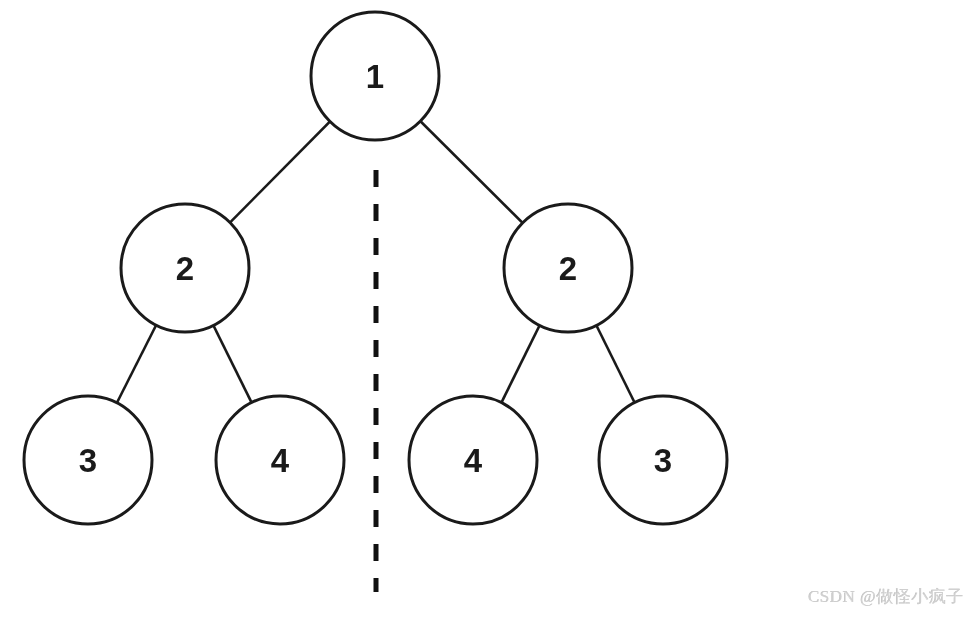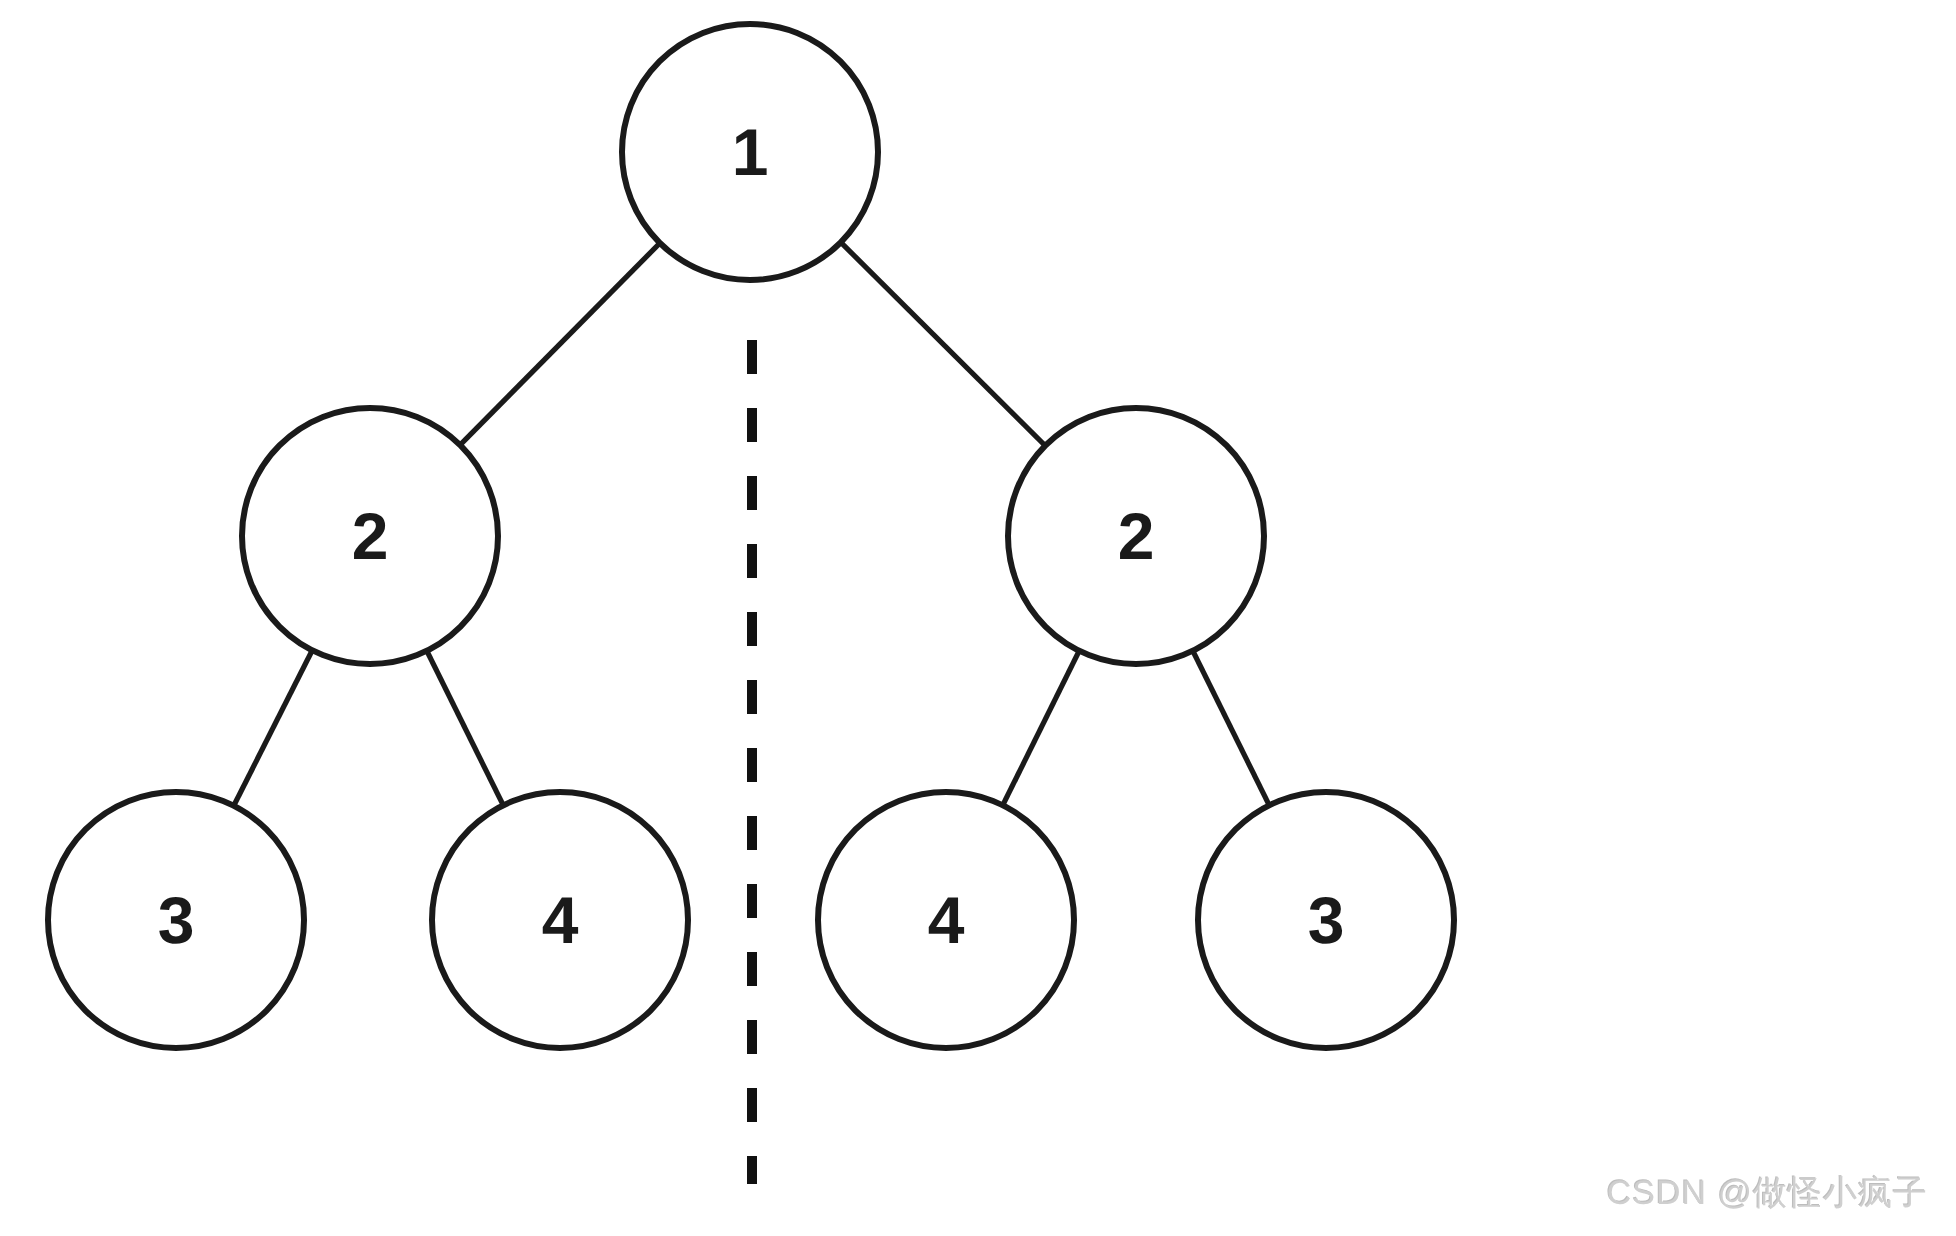--- a/index.html
+++ b/index.html
@@ -24,21 +24,21 @@
   .node-label {
     font-family: "Liberation Sans", "DejaVu Sans", sans-serif;
     font-weight: bold;
   }
   .watermark {
     position: absolute;
     right: 14px;
     bottom: 10px;
     font-size: 17px;
     letter-spacing: 0.5px;
-    font-family: Liberation Sans, sans-serif;
+    font-family: Liberation Serif, serif;
     text-shadow: 0.5px 0.5px 0 #ffffff, -0.5px -0.5px 0 #bdbdbd;
     user-select: none;
   }
 </style>
 </head>
 <body>
 
 <div class="stage">
   <svg class="tree-svg" xmlns="http://www.w3.org/2000/svg" width="978" height="618" viewBox="0 0 978 618">
       <line x1="375" y1="76" x2="185" y2="268" stroke="#1a1a1a" stroke-width="2.6"></line>

